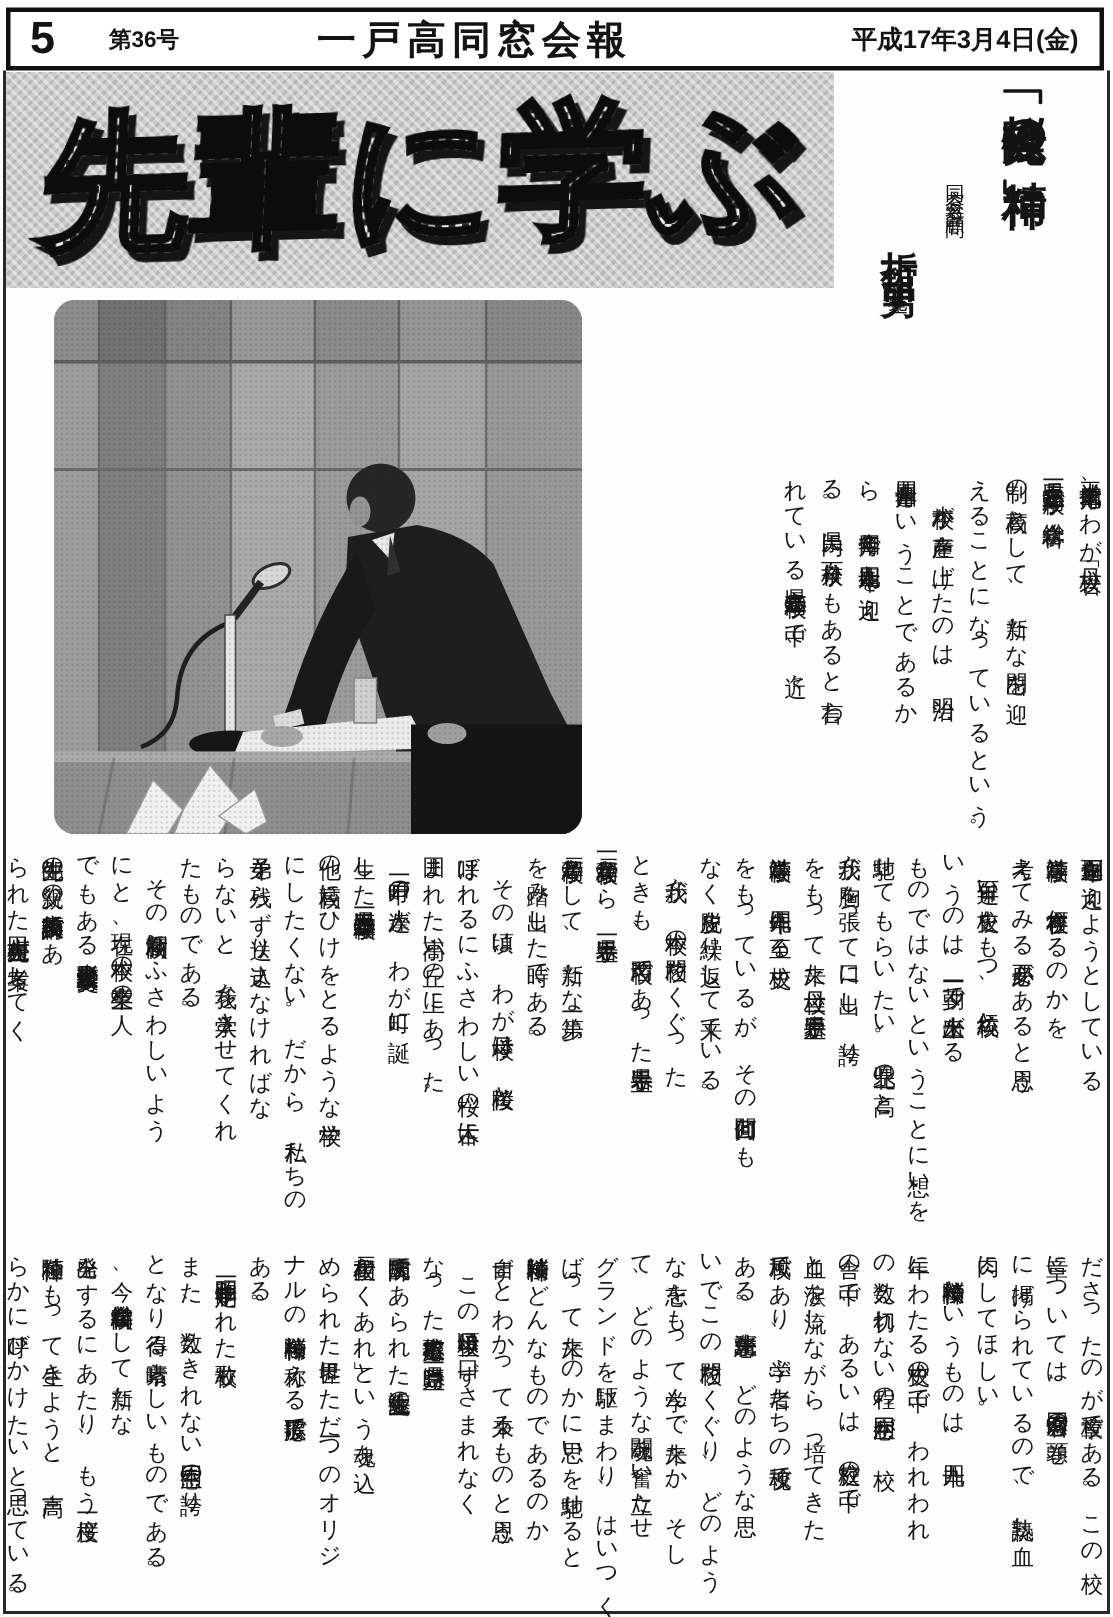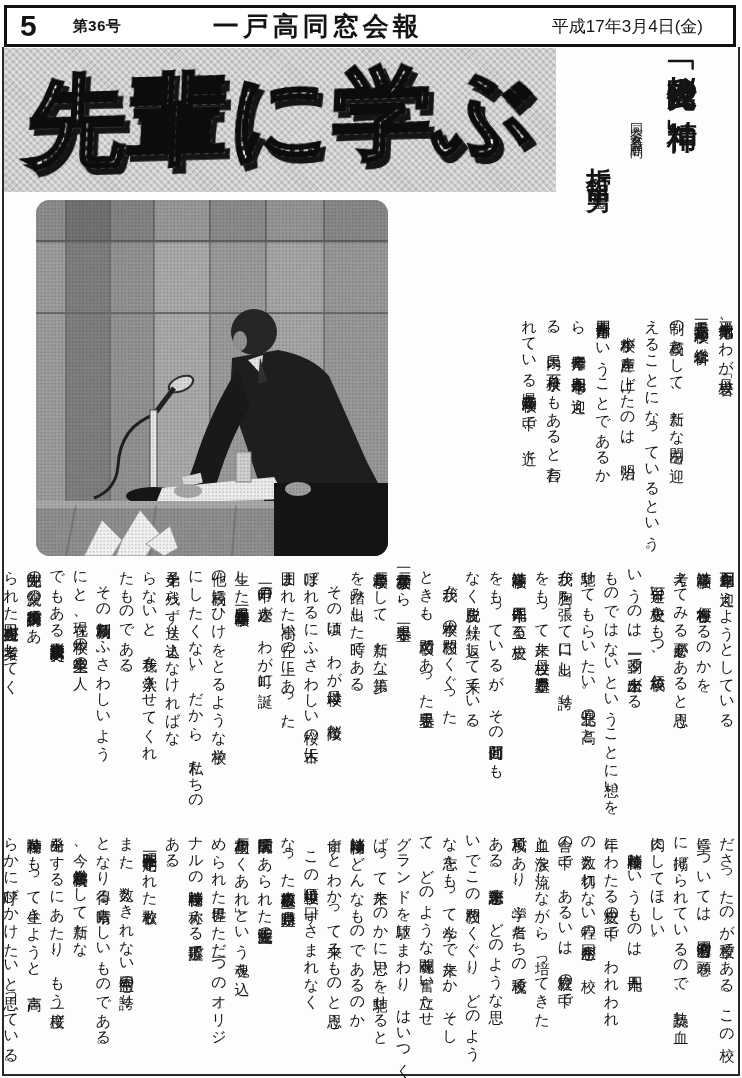--- a/index.html
+++ b/index.html
@@ -3,26 +3,26 @@
 <meta charset="utf-8">
 <style>
   html,body{margin:0;padding:0;background:#e9e9e9;}
   .page{position:relative;width:742px;height:1078px;background:#fdfdfd;overflow:hidden;
         font-family:"Liberation Serif","DejaVu Serif",serif;color:#141414;}
   
   .masthead{position:absolute;left:4px;top:5px;width:732px;height:42px;border:3px solid #101010;
             box-sizing:border-box;background:#fff;display:flex;align-items:center;z-index:6;}
   .page-num{font-family:"Liberation Sans","DejaVu Sans",sans-serif;font-weight:bold;
             font-size:30px;line-height:1;margin-left:13px;}
-  .issue-num{font-family:Liberation Mono, monospace;font-weight:bold;
+  .issue-num{font-family:Liberation Sans, sans-serif;font-weight:bold;
              font-size:15px;margin-left:36px;}
   .nl-title{font-family:"Liberation Sans","DejaVu Sans",sans-serif;font-weight:bold;
             font-size:26px;letter-spacing:4px;margin-left:92px;white-space:nowrap;text-align:center;}
-  .issue-date{font-family:"Liberation Sans","DejaVu Sans",sans-serif;font-weight:normal;
-              font-size:17px;margin-left:auto;margin-right:30px;white-space:nowrap;}
+  .issue-date{font-family:"Liberation Sans","DejaVu Sans",sans-serif;font-weight:bold;
+              font-size:17px;margin-left:auto;margin-right:14px;white-space:nowrap;}
   
   .page-frame{position:absolute;left:2px;right:2px;top:47px;bottom:2px;
               border-left:2px solid #2a2a2a;border-right:2px solid #2a2a2a;border-bottom:2px solid #2a2a2a;
               pointer-events:none;z-index:1;}
   
   .title-banner{position:absolute;left:4px;top:48px;width:552px;height:144px;background-color:#cdcdcd;
      background-image:repeating-linear-gradient(45deg,rgba(255,255,255,.40) 0 2px,rgba(255,255,255,0) 2px 5px),
                       repeating-linear-gradient(-45deg,rgba(70,70,70,.16) 0 2px,rgba(70,70,70,0) 2px 5px);
      z-index:2;}
   .feature-title{position:absolute;left:8px;top:46px;width:548px;text-align:center;z-index:3;

